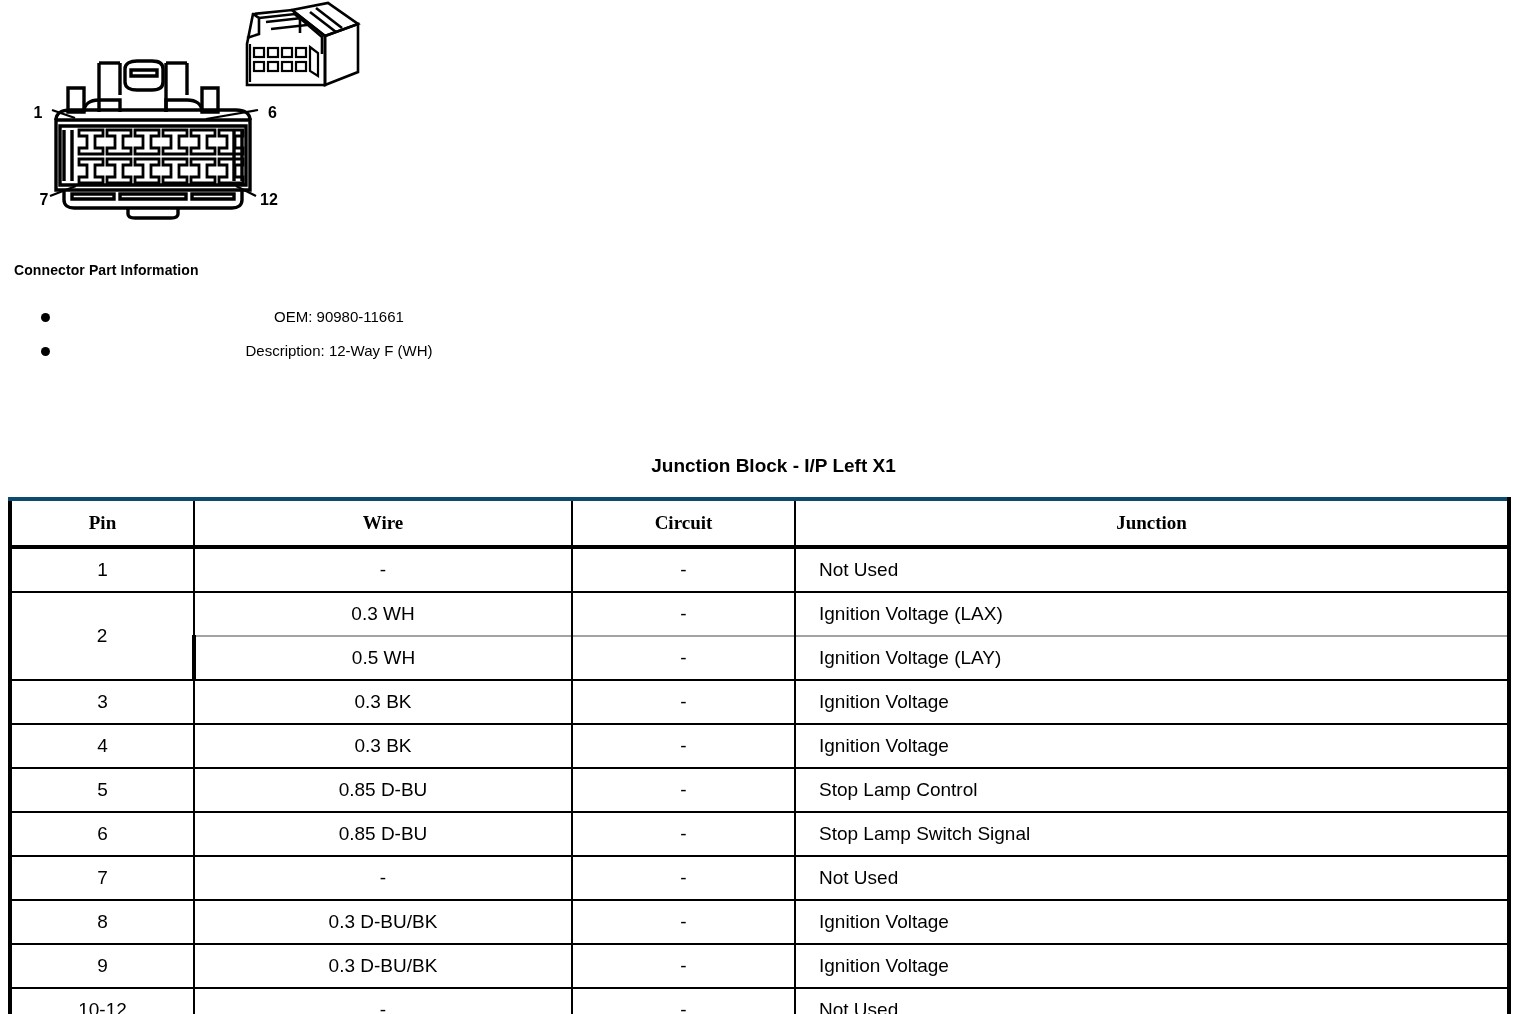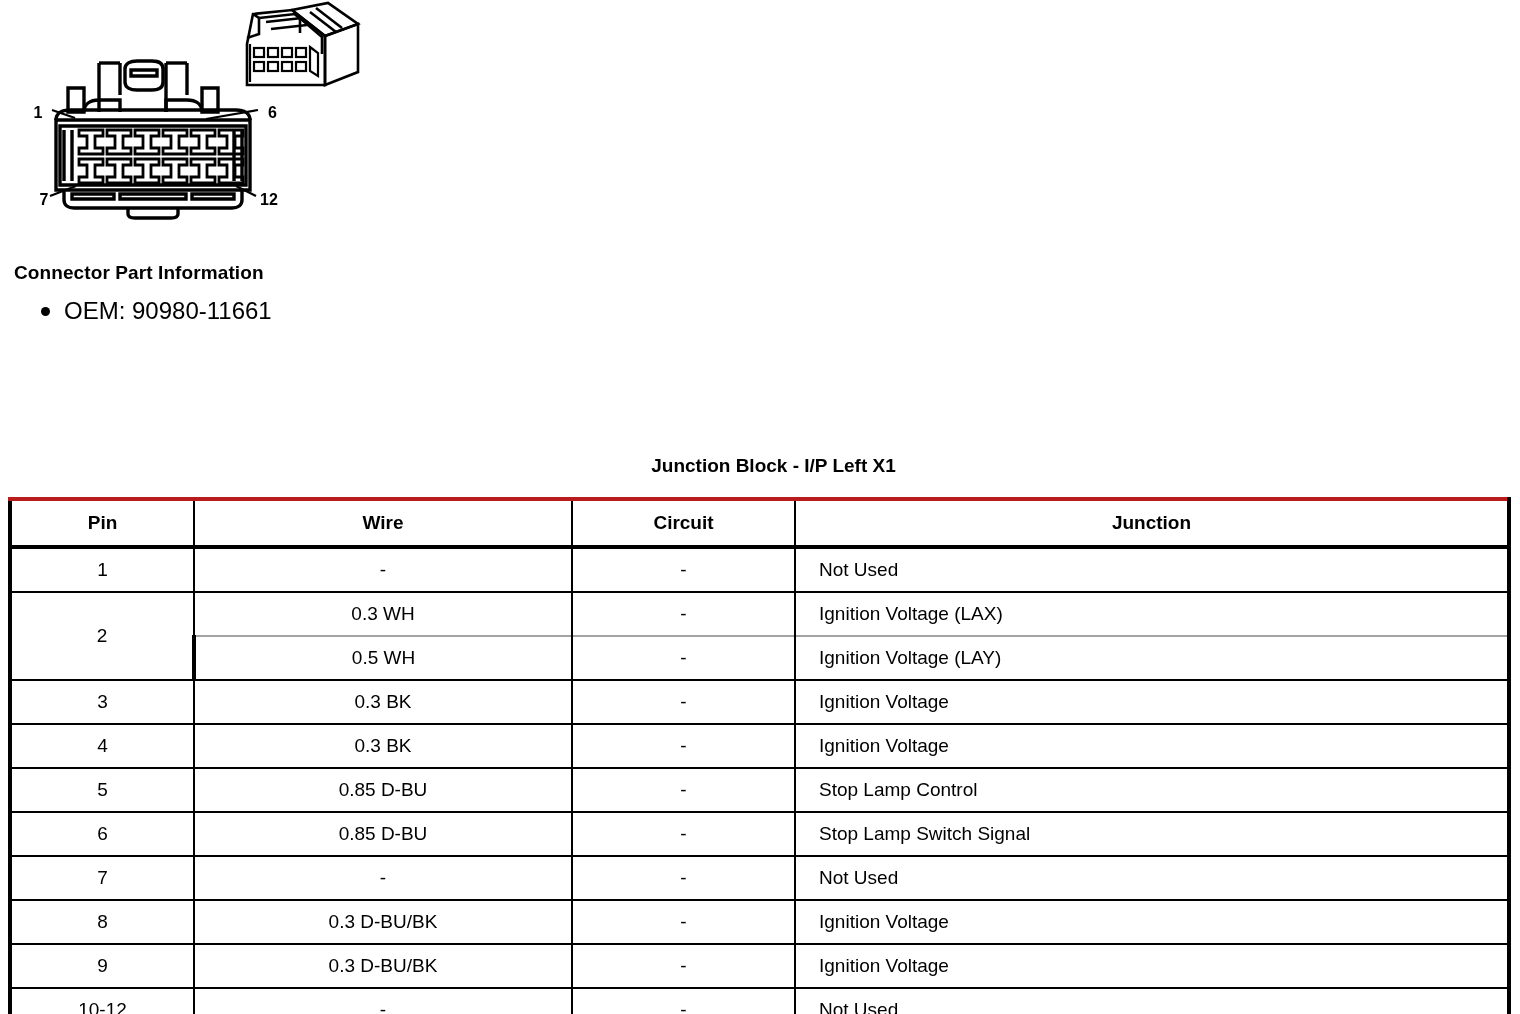--- a/index.html
+++ b/index.html
@@ -28,36 +28,37 @@
   #connector-figure svg { display: block; }
 
   
   #part-info {
     position: absolute;
     left: 14px;
     top: 262px;
     width: 600px;
   }
   #part-info .heading {
-    font-size: 19px;
+    font-size: 14px;
     font-weight: bold;
     letter-spacing: .1px;
-    margin: 0 0 10px 0;
+    margin: 0 0 22px 0;
   }
   #part-info ul {
     list-style: none;
     margin: 0;
     padding: 0;
   }
   #part-info li {
     position: relative;
     padding-left: 50px;
-    font-size: 24px;
+    font-size: 15px;
     line-height: 33.5px;
     white-space: nowrap;
+    text-align: center;
   }
   #part-info li .bullet {
     position: absolute;
     left: 27px;
     top: 13px;
     width: 9px;
     height: 9px;
     border-radius: 50%;
     background: #000;
   }
@@ -96,22 +97,23 @@
     border-bottom: 2px solid #000;
     height: 42px;
     padding: 0 4px;
     text-align: center;
     vertical-align: middle;
     font-weight: normal;
   }
   #pinout-table thead th {
     font-weight: bold;
     height: 44px;
-    border-top: 4px solid #b91c1c;
+    border-top: 4px solid #0c4a6e;
     border-bottom: 4px solid #000;
+    font-family: Liberation Serif, serif;
   }
   #pinout-table td.fn {
     text-align: left;
     padding-left: 23px;
   }
   #pinout-table tr.subrow-first td.sub {
     border-bottom: 1px solid #000;
     margin-left: 48px;
   }
   #pinout-table tr.subrow-last td.sub {
@@ -227,20 +229,24 @@
   </svg>
 </div>
 
 <div id="part-info">
   <div class="heading">Connector Part Information</div>
   <ul>
     <li>
       <span class="bullet"></span>
       <span>OEM: 90980-11661</span>
     </li>
+    <li>
+      <span class="bullet"></span>
+      <span>Description: 12-Way F (WH)</span>
+    </li>
   </ul>
 </div>
 
 <div id="table-title">Junction Block - I/P Left X1</div>
 
 <table id="pinout-table">
   <colgroup>
     <col class="c-pin">
       <col class="c-wire">
       <col class="c-circuit">

